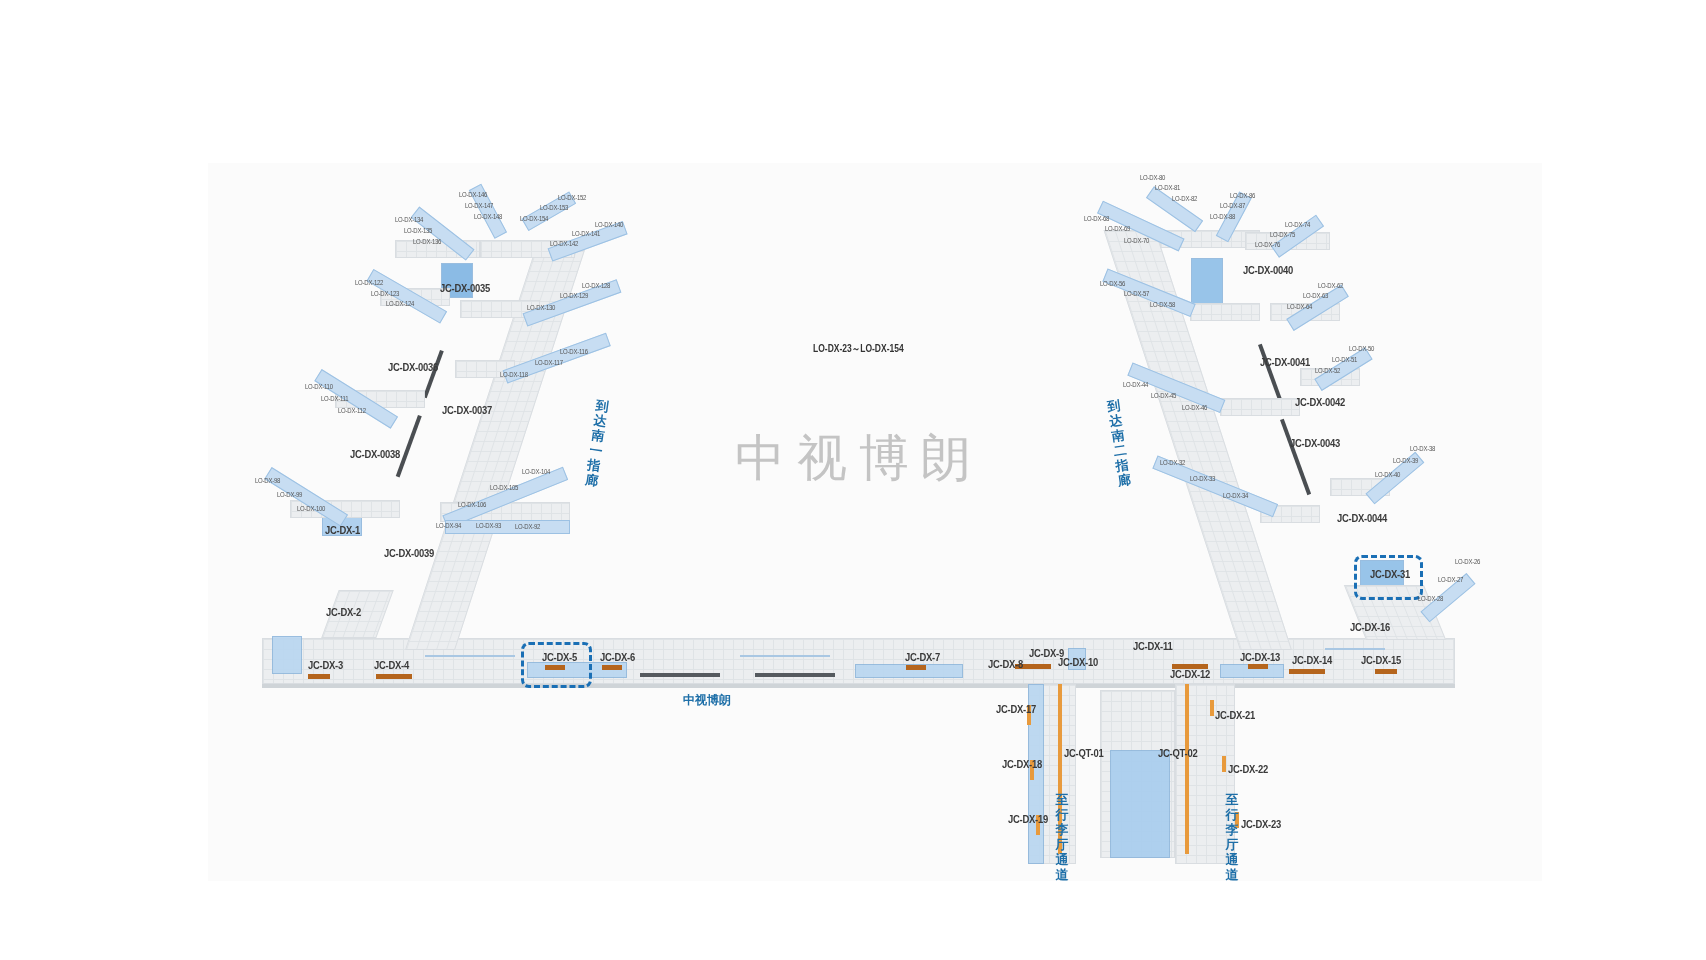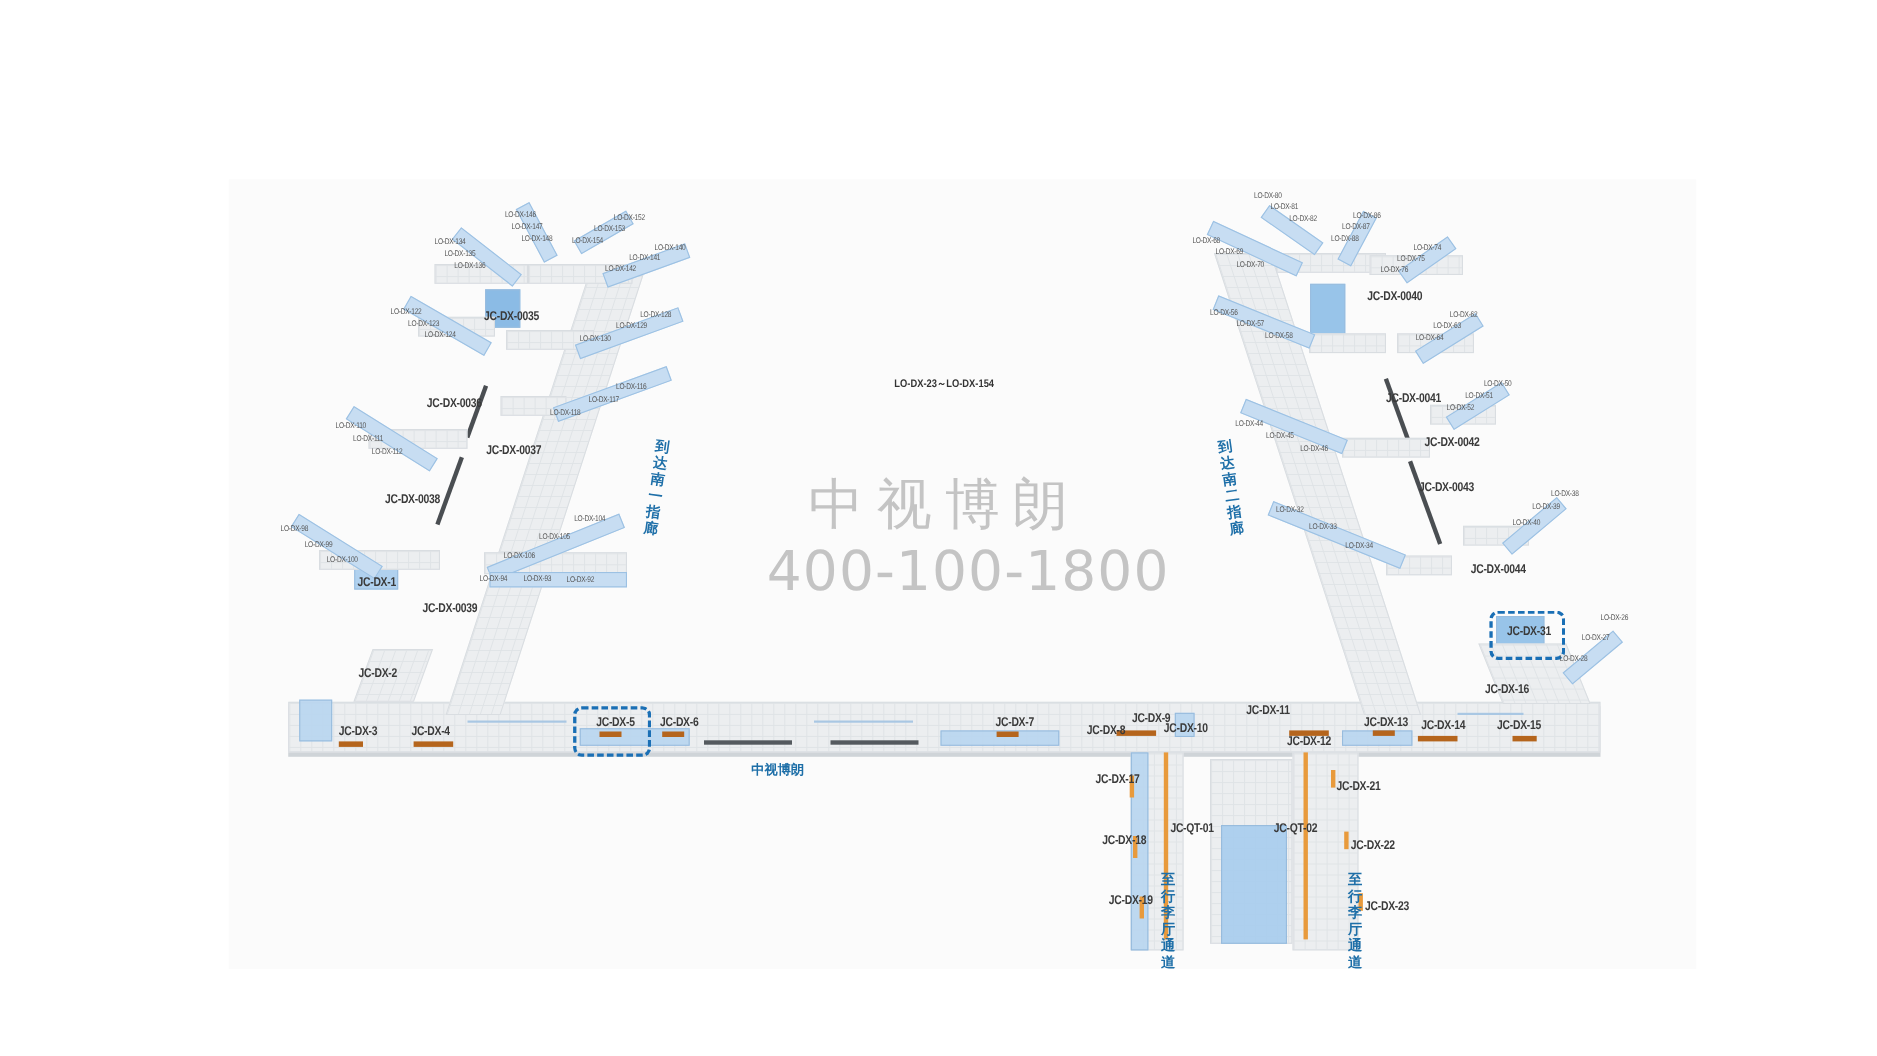--- a/index.html
+++ b/index.html
@@ -124,21 +124,20 @@
   <div class="board-v" style="left:1222px;top:756px;height:16px;"></div>
   <div class="board-v" style="left:1235px;top:812px;height:16px;"></div>
   <div class="board-v" style="left:1027px;top:705px;height:20px;"></div>
   <div class="board-v" style="left:1030px;top:760px;height:20px;"></div>
   <div class="board-v" style="left:1036px;top:815px;height:20px;"></div>
 
   <div class="highlight" style="left:521px;top:642px;width:71px;height:46px;"></div>
   <div class="highlight" style="left:1354px;top:555px;width:69px;height:45px;"></div>
 
   <div class="wm-cn">中视博朗</div>
-  <div class="wm-num">400-100-1800</div>
   <div class="range-lbl" style="left:813px;top:342px;">LO-DX-23～LO-DX-154</div>
 
   <div class="cn-h" style="left:683px;top:692px;">中视博朗</div>
   <div class="cn-v" style="left:590px;top:398px;transform:rotate(8deg);">到达南一指廊</div>
   <div class="cn-v" style="left:1112px;top:398px;transform:rotate(-8deg);">到达南二指廊</div>
   <div class="cn-v" style="left:1055px;top:792px;">至行李厅通道</div>
   <div class="cn-v" style="left:1225px;top:792px;">至行李厅通道</div>
 
   <div class="lbl jc" style="left:440px;top:282px;">JC-DX-0035</div>
   <div class="lbl jc" style="left:388px;top:361px;">JC-DX-0036</div>

